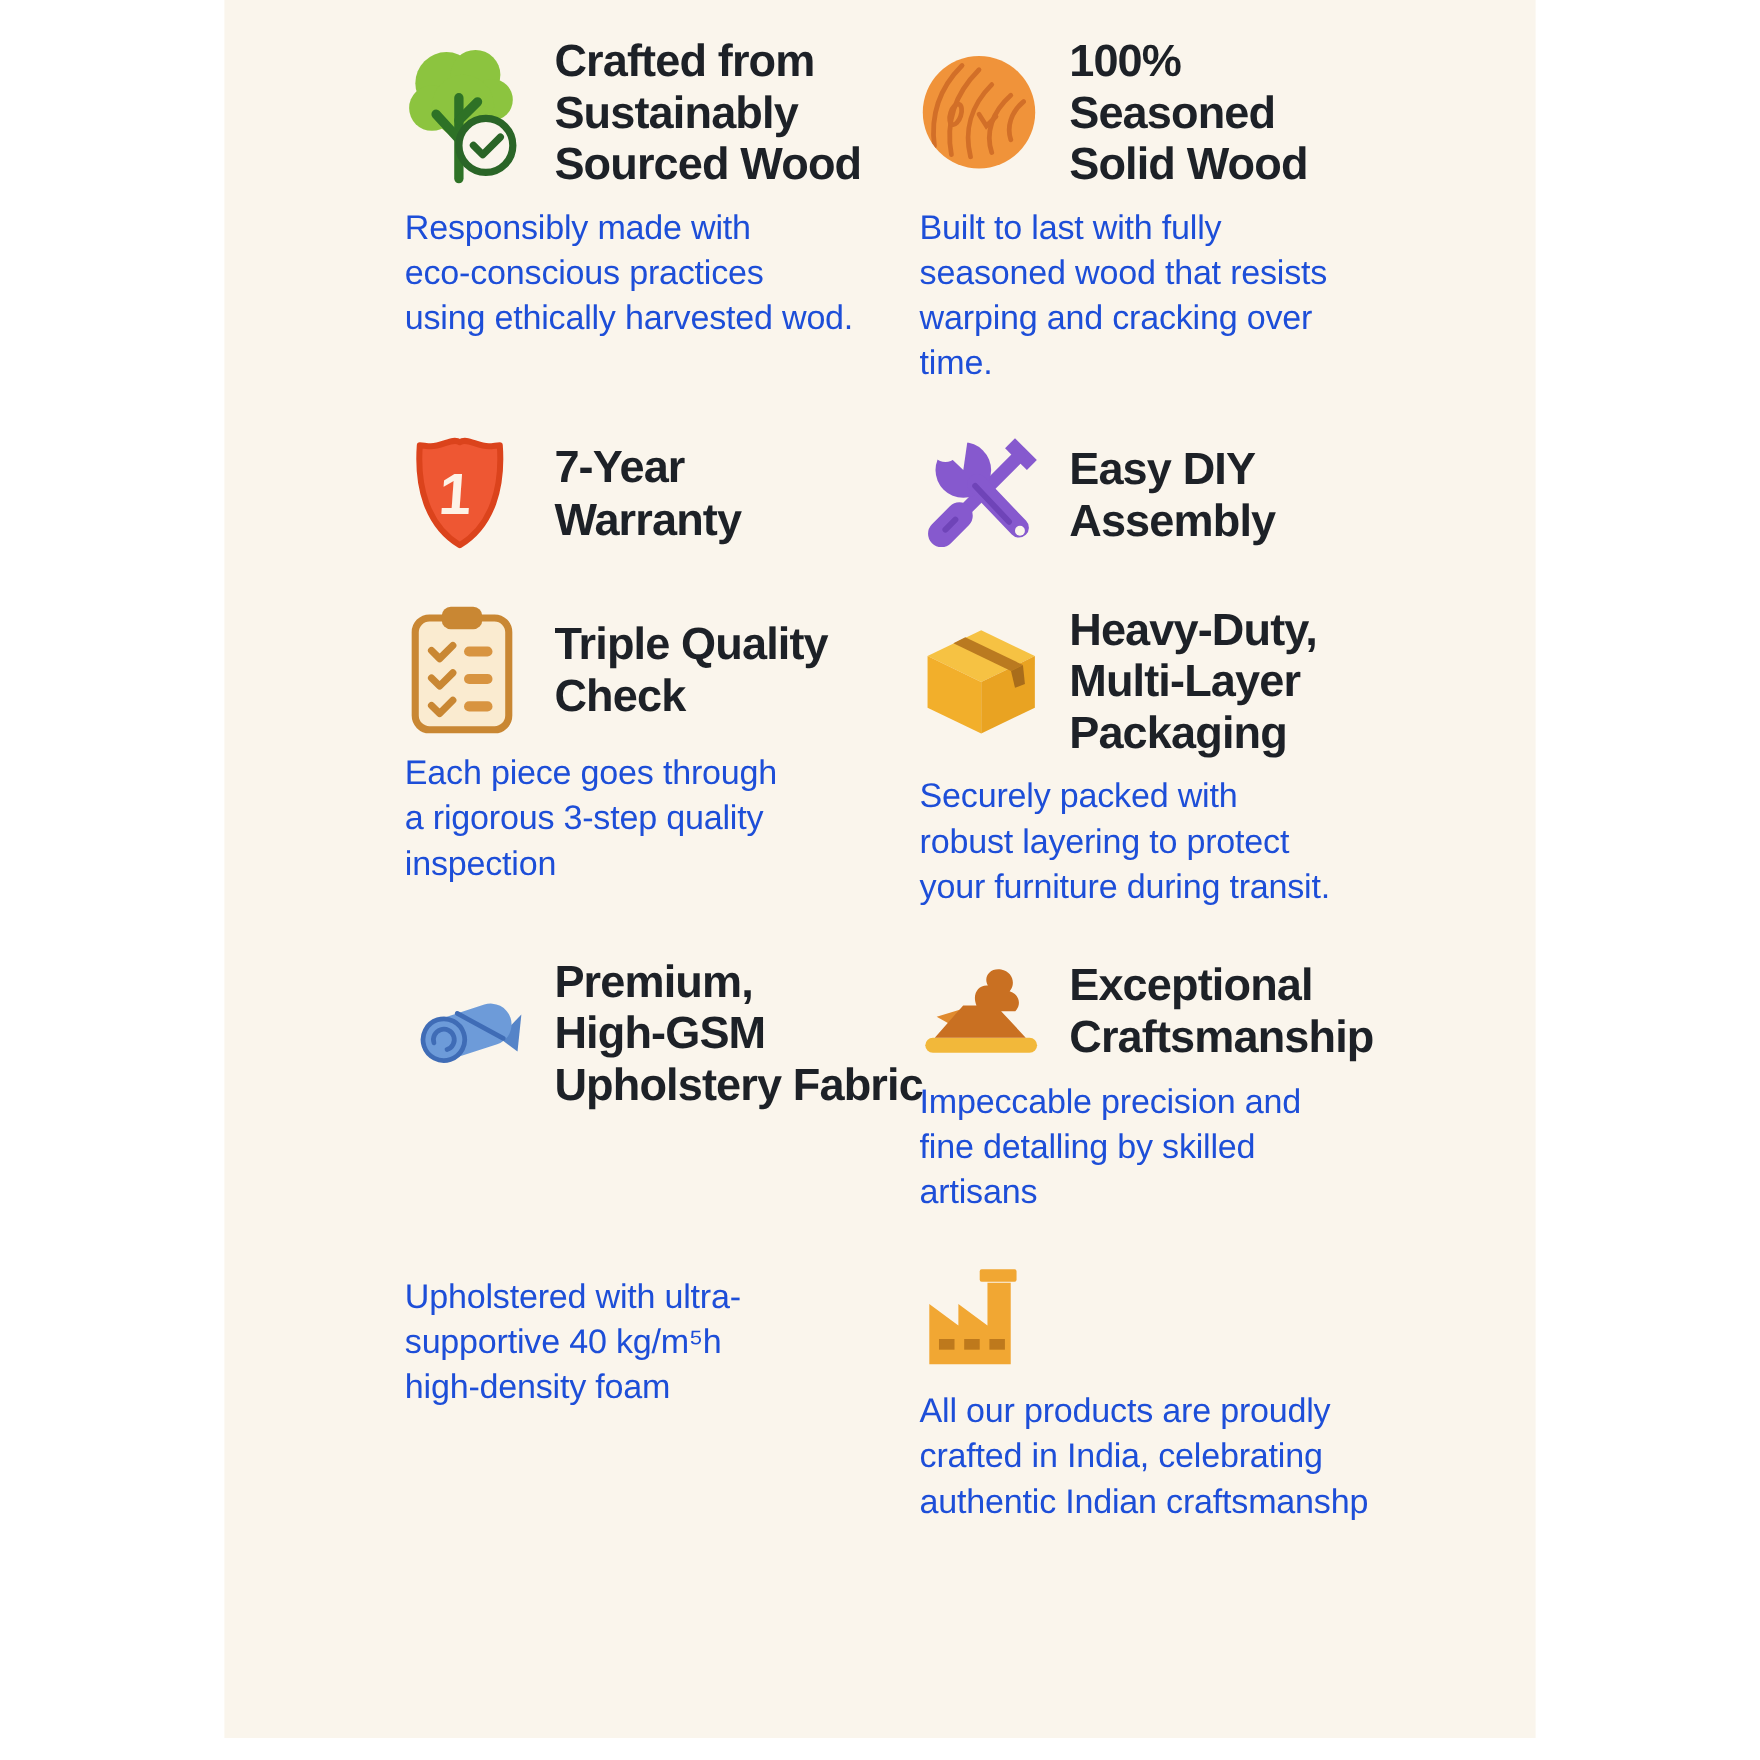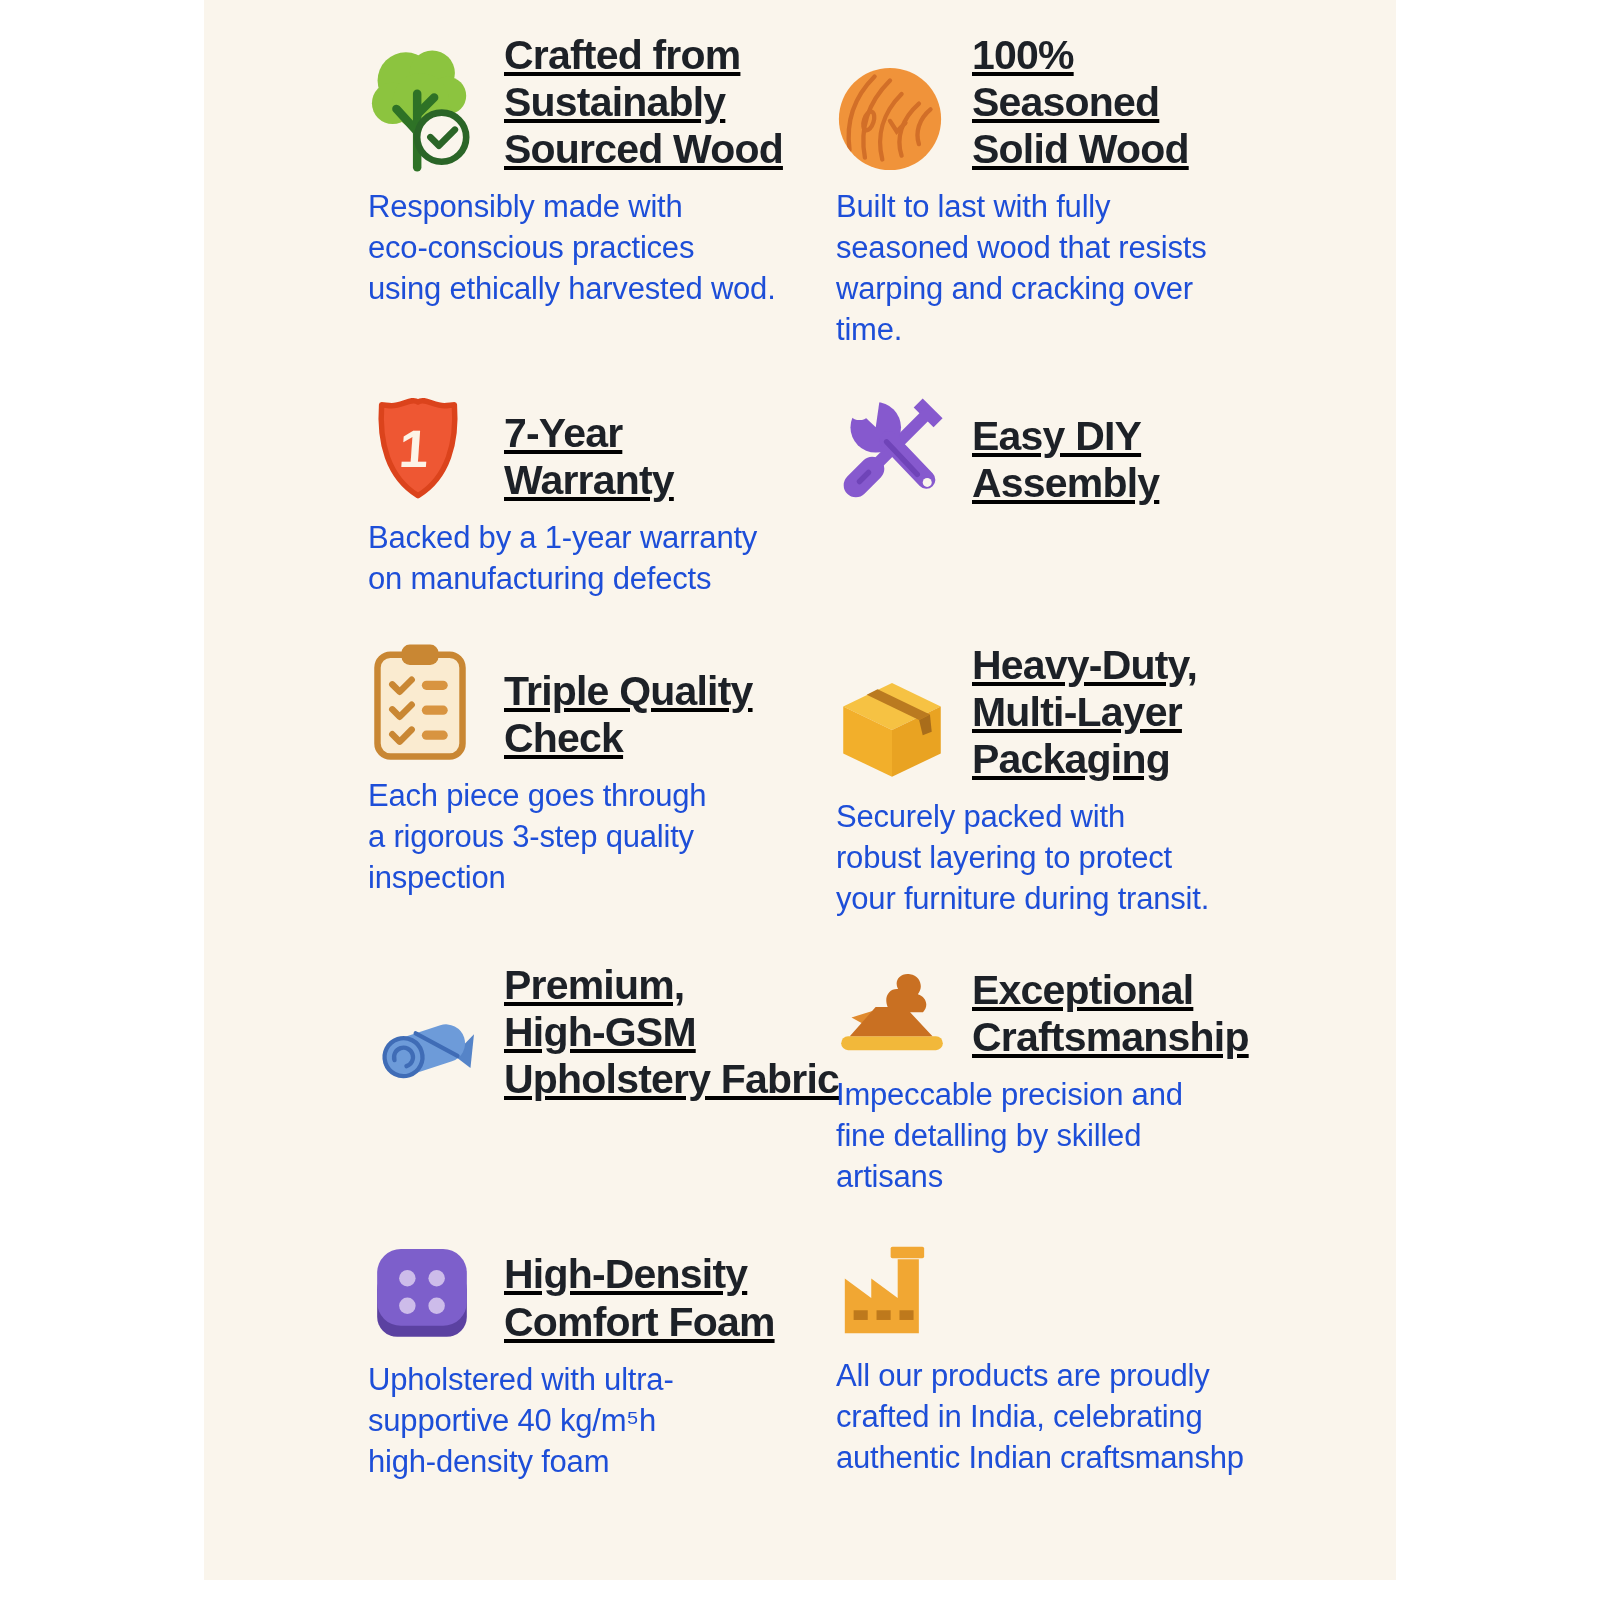--- a/index.html
+++ b/index.html
@@ -9,21 +9,21 @@
   }
   .canvas{
     position:absolute;left:204px;top:0;width:1192px;height:1580px;
     background:#faf5ec;box-sizing:border-box;
     padding:30px 58px 0 164px;overflow:hidden;
   }
   .grid{
     display:grid;grid-template-columns:442px 498px;column-gap:26px;
   }
   .feature{margin-bottom:40px;}
-  .feature-head{display:flex;align-items:flex-end;text-decoration:underline;}
+  .feature-head{display:flex;align-items:center;}
   .icon-box{width:112px;flex:0 0 112px;display:flex;justify-content:flex-start;align-items:flex-start;}
   .icon-box + .title{margin-left:24px;}
   .title{
     margin:0;padding-top:2px;
     font-size:41px;font-weight:bold;line-height:1.15;letter-spacing:-0.8px;
     color:#1d2127;white-space:pre;
   }
   .desc{
     margin:14px 0 0 0;
     font-size:31px;line-height:1.32;letter-spacing:-0.2px;
@@ -101,22 +101,20 @@
       <div class="feature-head">
         <span class="icon-box">
           <svg width="100" height="113" viewBox="0 0 110 124">
             <path d="M55,12 C48,7 38,16 26,16 C22,16 18,15 15,15 C12,56 22,95 55,115 C88,95 98,56 95,15 C92,15 88,16 84,16 C72,16 62,7 55,12 Z" fill="#ee5733" stroke="#db431c" stroke-width="6" stroke-linejoin="round"></path>
             <text x="55" y="84" text-anchor="middle" font-size="58" font-weight="bold" fill="#fdf3e7" transform="skewX(-4)">1</text>
           </svg>
         </span>
         <h3 class="title">7-Year
 Warranty</h3>
       </div>
-      <p class="desc">Backed by a 1-year warranty
-on manufacturing defects</p>
     </div>
 
     <div class="feature">
       <div class="feature-head">
         <span class="icon-box">
           <svg width="116" height="116" viewBox="0 0 124 124">
 
             <polygon points="96,6 118,28 108,38 86,16" fill="#8659ce"></polygon>
             <line x1="100" y1="24" x2="40" y2="84" stroke="#8659ce" stroke-width="13" stroke-linecap="round"></line>
             <line x1="40" y1="84" x2="22" y2="102" stroke="#8659ce" stroke-width="27" stroke-linecap="round"></line>
@@ -211,36 +209,20 @@
         </span>
         <h3 class="title">Exceptional
 Craftsmanship</h3>
       </div>
       <p class="desc">Impeccable precision and
 fine detalling by skilled
 artisans</p>
     </div>
 
     <div class="feature">
-      <div class="feature-head">
-        <span class="icon-box">
-          <svg width="108" height="108" viewBox="0 0 118 118">
-            <rect x="10" y="34" width="98" height="74" rx="22" fill="#5b41a1"></rect>
-            <rect x="10" y="12" width="98" height="84" rx="26" fill="#7d5fcb"></rect>
-            <g fill="#cdbcea">
-              <circle cx="43" cy="44" r="9"></circle>
-                <circle cx="75" cy="44" r="9"></circle>
-              <circle cx="43" cy="74" r="9"></circle>
-                <circle cx="75" cy="74" r="9"></circle>
-            </g>
-          </svg>
-        </span>
-        <h3 class="title">High-Density
-Comfort Foam</h3>
-      </div>
       <p class="desc">Upholstered with ultra-
 supportive 40 kg/m⁵h
 high-density foam</p>
     </div>
 
     <div class="feature">
       <div class="feature-head">
         <span class="icon-box">
           <svg width="104" height="104" viewBox="0 0 118 118">
             <polygon points="10,108 10,46 40,68 40,46 70,68 70,24 94,24 94,108" fill="#f1a733"></polygon>

